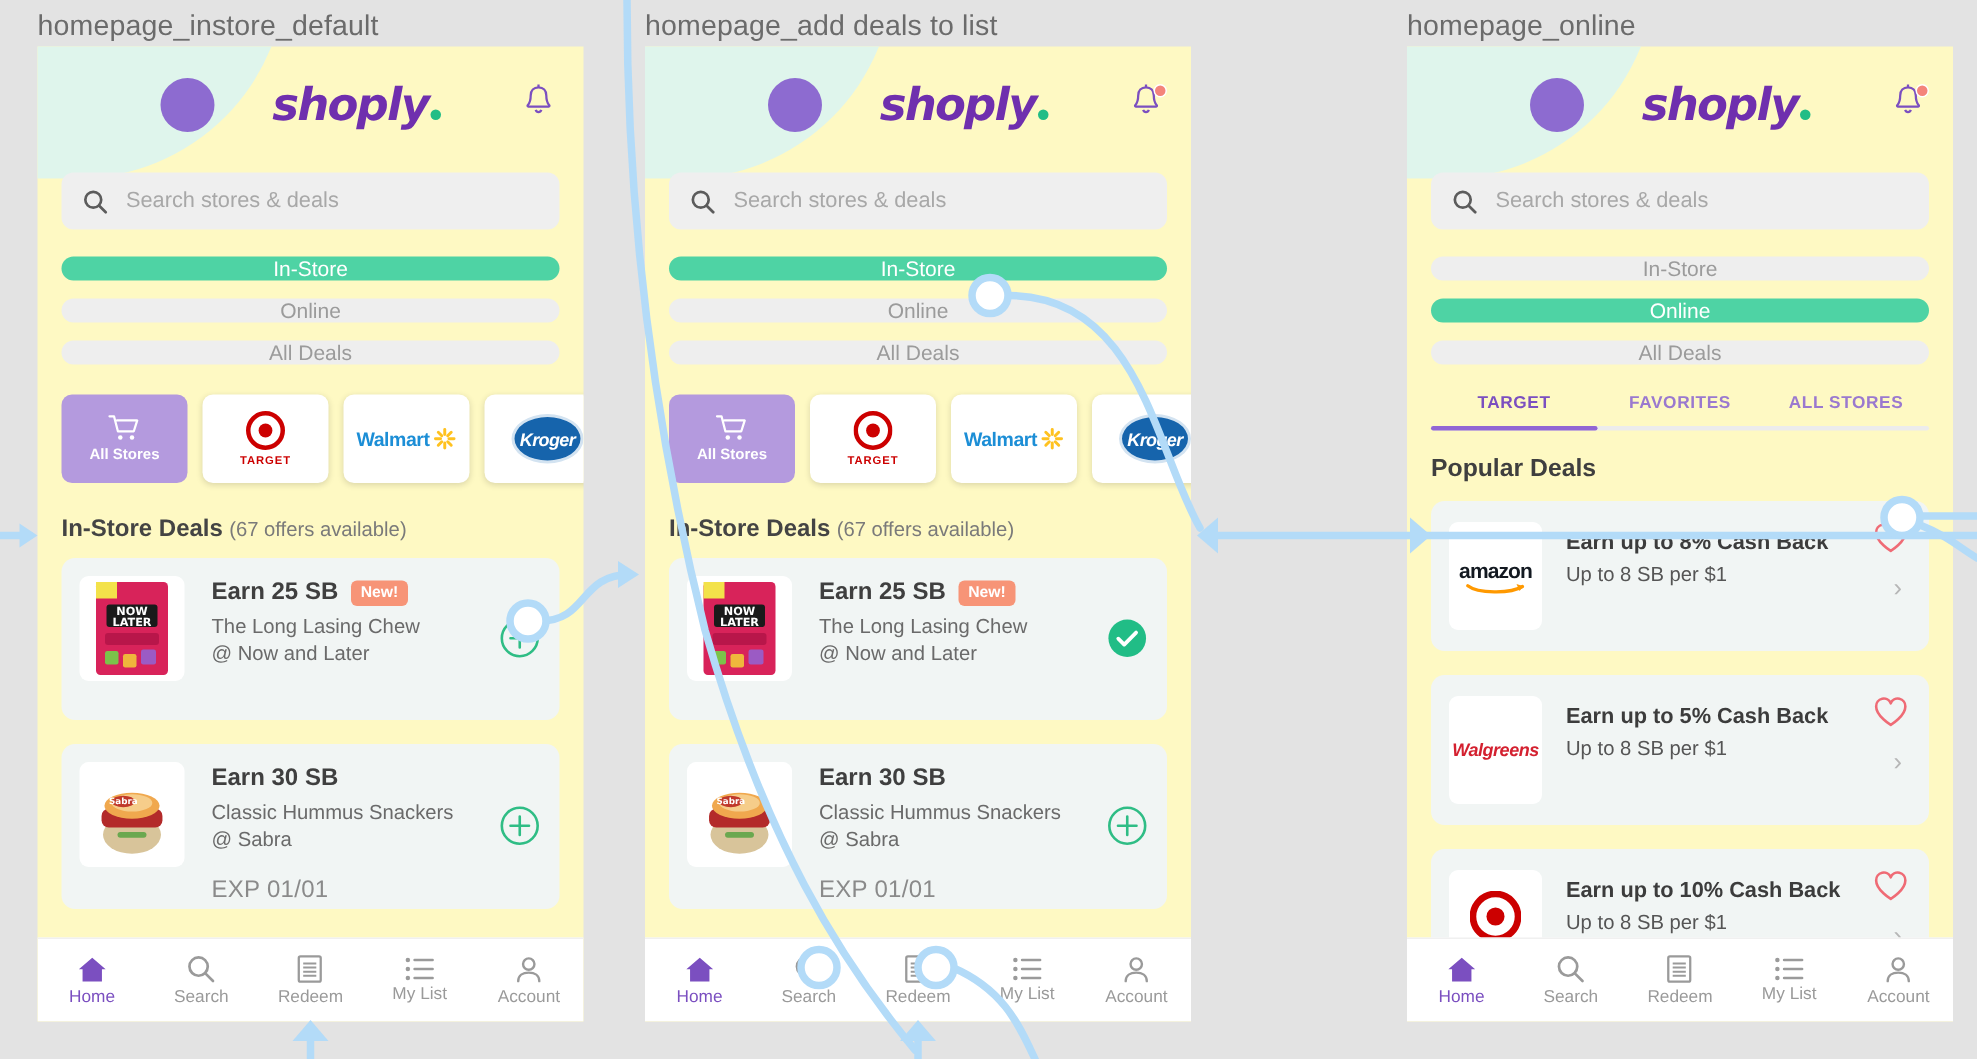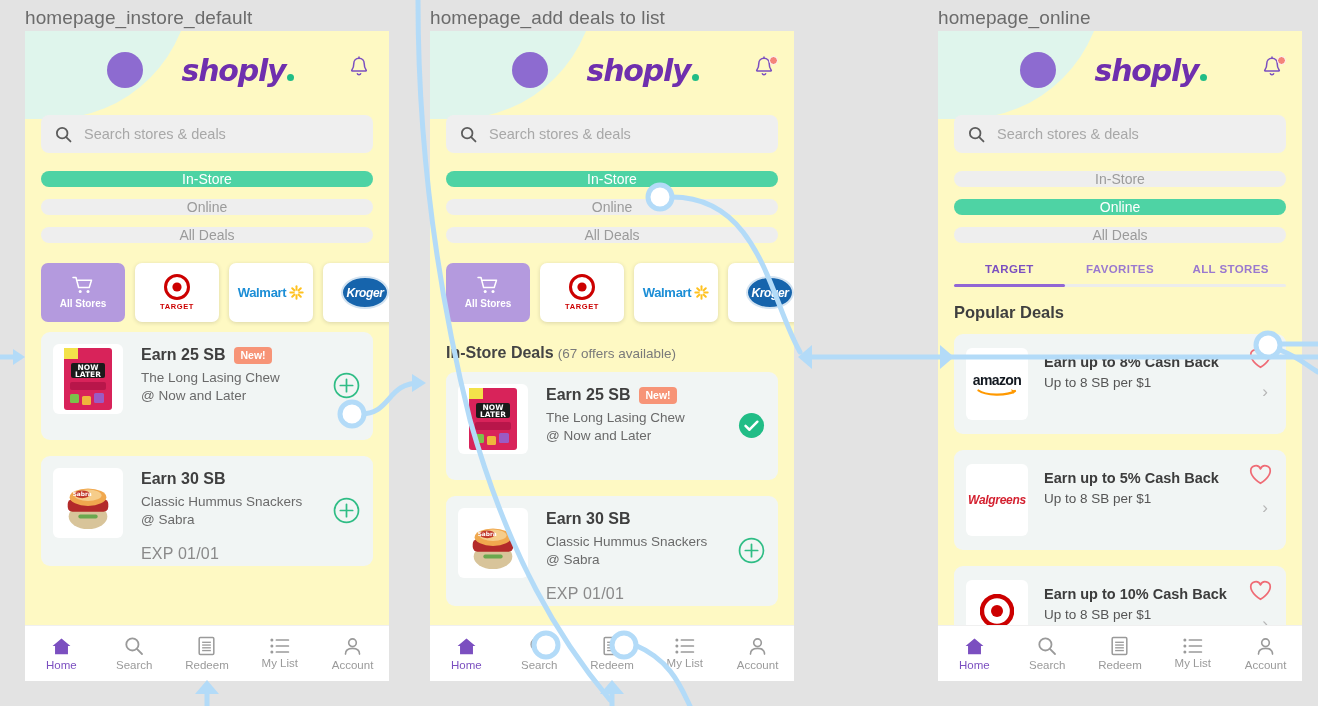--- a/index.html
+++ b/index.html
@@ -328,20 +328,24 @@
             </svg>
           </div>
         </div>
         <div class="store-tile">
           <div class="kroger-oval">
             <span class="kroger-word">Kroger</span>
           </div>
         </div>
       </div>
 
+      <div class="section-head">
+        <b>In-Store Deals</b>
+        <span>(67 offers available)</span>
+      </div>
 
       <div class="deals">
         <div class="deal-card" style="height:108px;">
           <div class="deal-thumb">
             <svg width="52" height="66" viewBox="0 0 52 66">
               <rect x="2" y="2" width="48" height="62" rx="3" fill="#d8235a"></rect>
               <rect x="2" y="2" width="14" height="11" fill="#f3e24a"></rect>
               <rect x="9" y="17" width="34" height="15" rx="2" fill="#1a1a1a"></rect>
               <text x="26" y="24" font-size="7.5" fill="#fff" text-anchor="middle" font-family="DejaVu Sans" font-weight="bold">NOW</text>
               <text x="26" y="31" font-size="7.5" fill="#fff" text-anchor="middle" font-family="DejaVu Sans" font-weight="bold">LATER</text>

